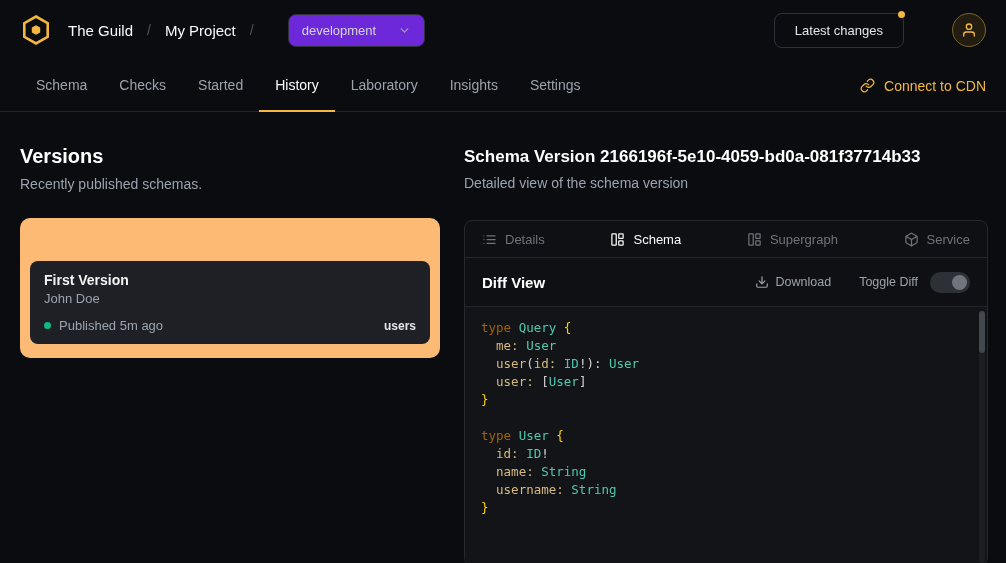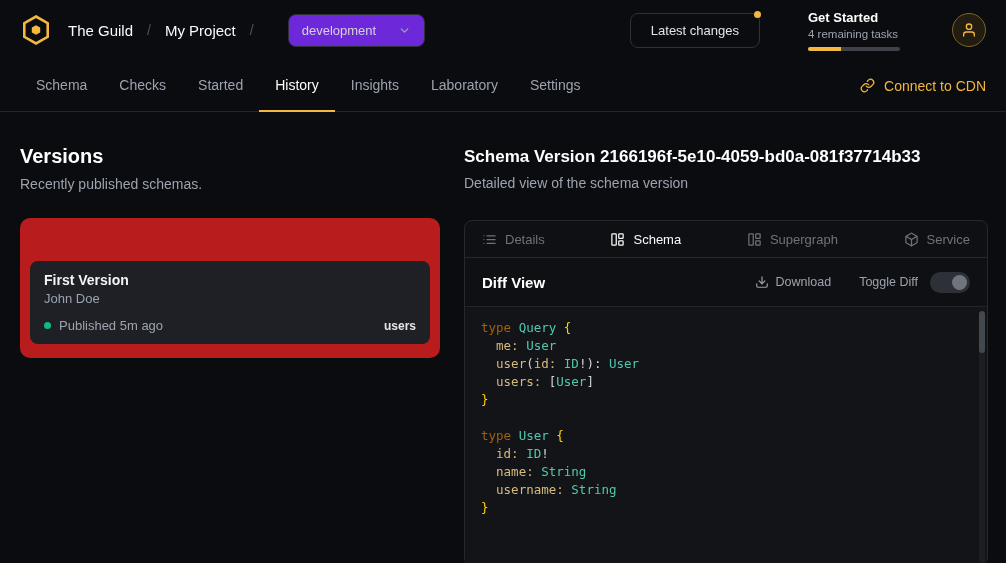--- a/index.html
+++ b/index.html
@@ -42,21 +42,21 @@
   .nav-tab { display:flex; align-items:center; padding:0 16px; font-size:14px;
     color:#9ca3af; cursor:pointer; border-bottom:2px solid transparent; margin-bottom:-1px; }
   .nav-tab.active { color:#ffffff; border-bottom-color:#f4b740; }
   .cdn { margin-left:auto; display:flex; align-items:center; gap:9px;
     color:#f4b740; font-size:14px; cursor:pointer; }
 
   
   .versions-panel { position:absolute; left:20px; top:145px; width:420px; }
   .vp-title { font-size:20px; font-weight:700; color:#ffffff; }
   .vp-sub { font-size:14px; color:#9ca3af; margin-top:8px; }
-  .vcard { margin-top:26px; background:#b91c1c; border-radius:10px;
+  .vcard { margin-top:26px; background:#fdba74; border-radius:10px;
     padding:43px 10px 14px; }
   .vitem { background:#1e2026; border-radius:8px; padding:11px 14px; cursor:pointer; }
   .vi-name { font-size:14px; font-weight:600; color:#f4f4f5; }
   .vi-author { font-size:13px; color:#9ca3af; margin-top:3px; }
   .vi-meta { display:flex; align-items:center; margin-top:12px; }
   .vi-dot { width:7px; height:7px; border-radius:50%; background:#10b981; margin-right:8px; }
   .vi-status { font-size:13px; color:#9ca3af; }
   .vi-badge { margin-left:auto; font-size:12px; font-weight:700; color:#e4e4e7; }
 
   
@@ -120,45 +120,38 @@
           <polyline points="6 9 12 15 18 9"></polyline>
         </svg>
     </span>
   </span>
 
   <div class="hdr-right">
     <button class="btn-latest">
       <span>Latest changes</span>
       <span class="notif-dot"></span>
     </button>
-    <div class="get-started">
-      <div class="gs-title">Get Started</div>
-      <div class="gs-sub">4 remaining tasks</div>
-      <div class="gs-bar">
-          <div class="gs-fill" style="width: 36%;"></div>
-        </div>
-    </div>
     <div class="avatar">
       <span>
         <svg width="16" height="16" viewBox="0 0 24 24" fill="none" stroke="#f4b740" stroke-width="2" stroke-linecap="round" stroke-linejoin="round">
             <path d="M20 21v-2a4 4 0 0 0-4-4H8a4 4 0 0 0-4 4v2"></path>
             <circle cx="12" cy="7" r="4"></circle>
           </svg>
       </span>
     </div>
   </div>
 </div>
 
 <div class="nav">
   <div class="nav-tab">Schema</div>
   <div class="nav-tab">Checks</div>
   <div class="nav-tab">Started</div>
   <div class="nav-tab active">History</div>
+  <div class="nav-tab">Laboratory</div>
   <div class="nav-tab">Insights</div>
-  <div class="nav-tab">Laboratory</div>
   <div class="nav-tab">Settings</div>
   <div class="cdn">
     <span>
       <svg width="15" height="15" viewBox="0 0 24 24" fill="none" stroke="currentColor" stroke-width="2" stroke-linecap="round" stroke-linejoin="round">
           <path d="M10 13a5 5 0 0 0 7.54.54l3-3a5 5 0 0 0-7.07-7.07l-1.72 1.71"></path>
           <path d="M14 11a5 5 0 0 0-7.54-.54l-3 3a5 5 0 0 0 7.07 7.07l1.71-1.71"></path>
         </svg>
     </span>
     <span>Connect to CDN</span>
   </div>
@@ -249,21 +242,21 @@
           <div class="knob"></div>
         </div>
       </div>
     </div>
 
     <div class="code-wrap">
       <div id="code-block">
           <div class="code-line"><span class="tok-kw">type</span><span class="tok-pl"> </span><span class="tok-typ">Query</span><span class="tok-pl"> </span><span class="tok-br">{</span></div>
           <div class="code-line"><span class="tok-pl">  </span><span class="tok-fld">me:</span><span class="tok-pl"> </span><span class="tok-typ">User</span></div>
           <div class="code-line"><span class="tok-pl">  </span><span class="tok-fld">user</span><span class="tok-pl">(</span><span class="tok-fld">id:</span><span class="tok-pl"> </span><span class="tok-typ">ID</span><span class="tok-pl">!): </span><span class="tok-typ">User</span></div>
-          <div class="code-line"><span class="tok-pl">  </span><span class="tok-fld">users:</span><span class="tok-pl"> [</span><span class="tok-typ">User</span><span class="tok-pl">]</span></div>
+          <div class="code-line"><span class="tok-pl">  </span><span class="tok-fld">user:</span><span class="tok-pl"> [</span><span class="tok-typ">User</span><span class="tok-pl">]</span></div>
           <div class="code-line"><span class="tok-br">}</span></div>
           <div class="code-line">&nbsp;</div>
           <div class="code-line"><span class="tok-kw">type</span><span class="tok-pl"> </span><span class="tok-typ">User</span><span class="tok-pl"> </span><span class="tok-br">{</span></div>
           <div class="code-line"><span class="tok-pl">  </span><span class="tok-fld">id:</span><span class="tok-pl"> </span><span class="tok-typ">ID</span><span class="tok-pl">!</span></div>
           <div class="code-line"><span class="tok-pl">  </span><span class="tok-fld">name:</span><span class="tok-pl"> </span><span class="tok-typ">String</span></div>
           <div class="code-line"><span class="tok-pl">  </span><span class="tok-fld">username:</span><span class="tok-pl"> </span><span class="tok-typ">String</span></div>
           <div class="code-line"><span class="tok-br">}</span></div>
         </div>
       <div class="sb-track">
         <div class="sb-thumb"></div>

